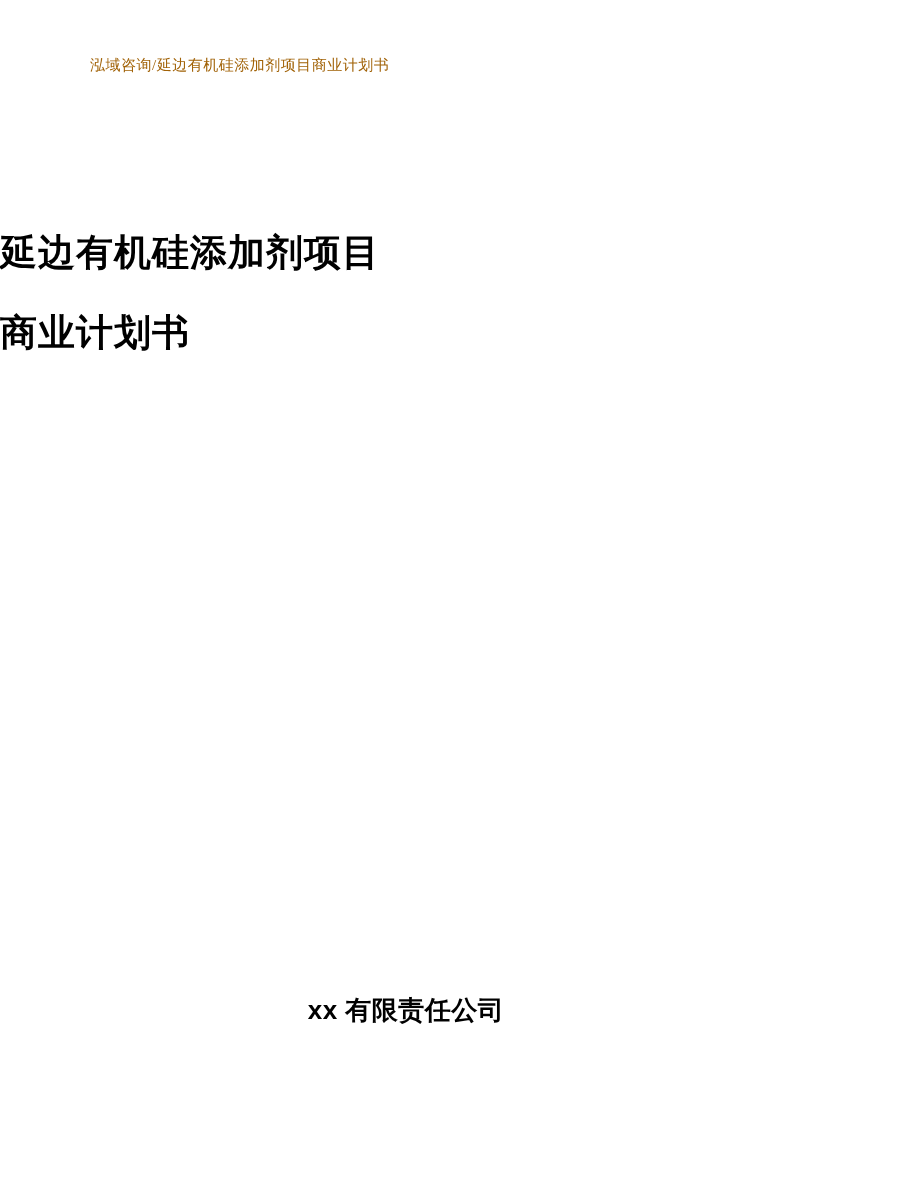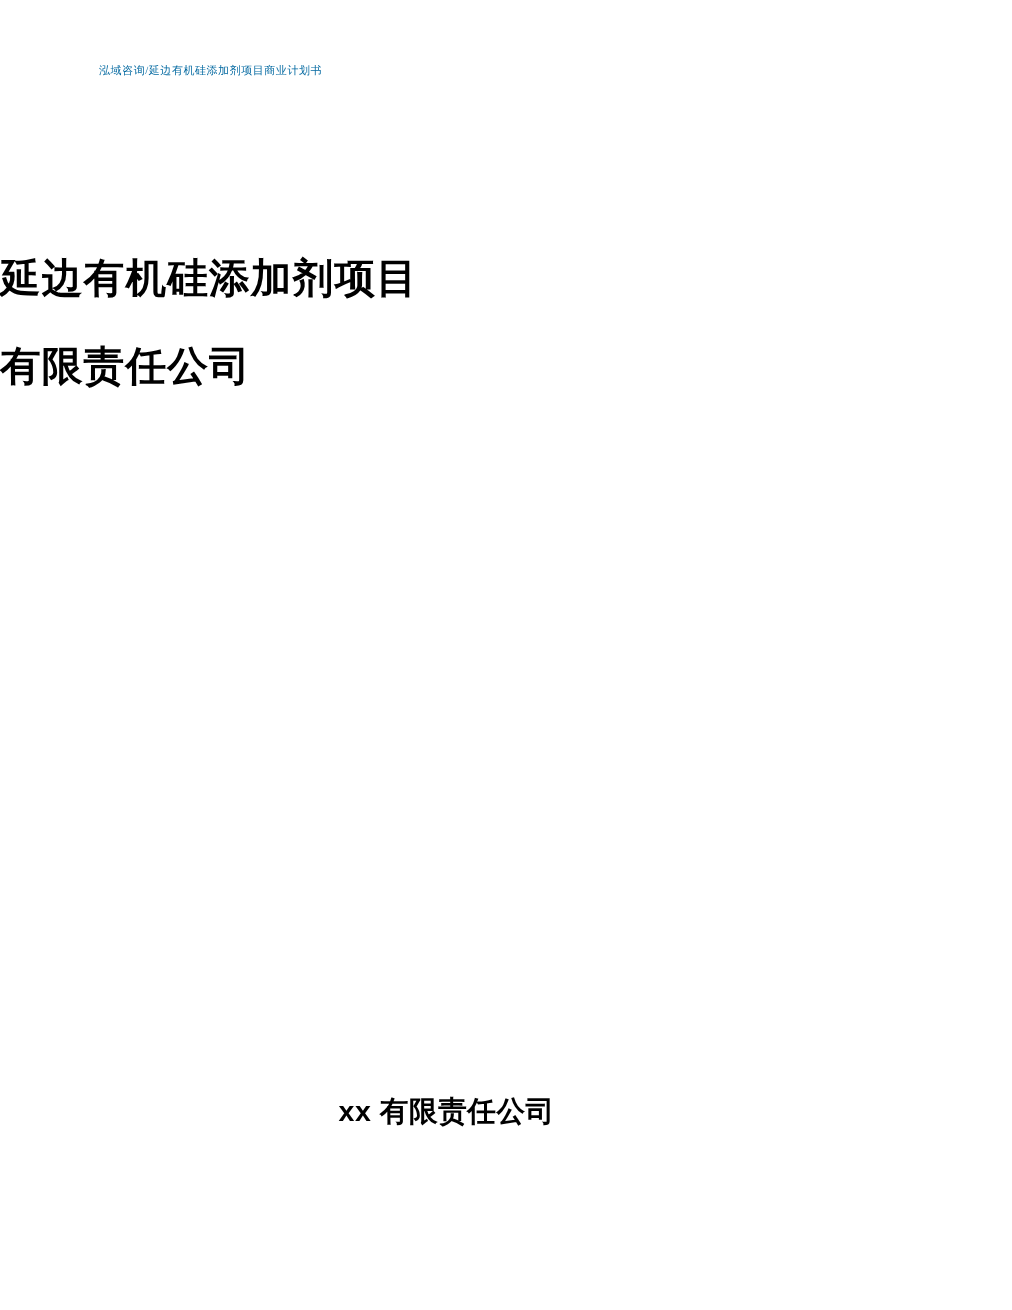--- a/index.html
+++ b/index.html
@@ -14,23 +14,23 @@
     background: #ffffff;
     overflow: hidden;
     font-family: "Liberation Sans", "DejaVu Sans", sans-serif;
   }
   .doc-header {
     position: absolute;
     top: 54px;
     left: 90px;
     width: 740px;
     font-family: "Liberation Serif", "DejaVu Serif", serif;
-    font-size: 10px;
+    font-size: 15px;
     line-height: 22px;
-    color: #0369a1;
+    color: #a16207;
     letter-spacing: 0.5px;
     white-space: nowrap;
   }
   .doc-title {
     position: absolute;
     top: 213px;
     left: 0;
     width: 920px;
     text-align: left;
     font-family: "Liberation Sans", "DejaVu Sans", sans-serif;
@@ -59,18 +59,18 @@
 </style>
 </head>
 <body>
 
 <div class="page">
 
   <div class="doc-header">泓域咨询/延边有机硅添加剂项目商业计划书</div>
 
   <div class="doc-title">
     <span class="title-line">延边有机硅添加剂项目</span>
-    <span class="title-line">有限责任公司</span>
+    <span class="title-line">商业计划书</span>
   </div>
 
   <div class="company-name">xx 有限责任公司</div>
 
 </div>
 
 </body></html>

